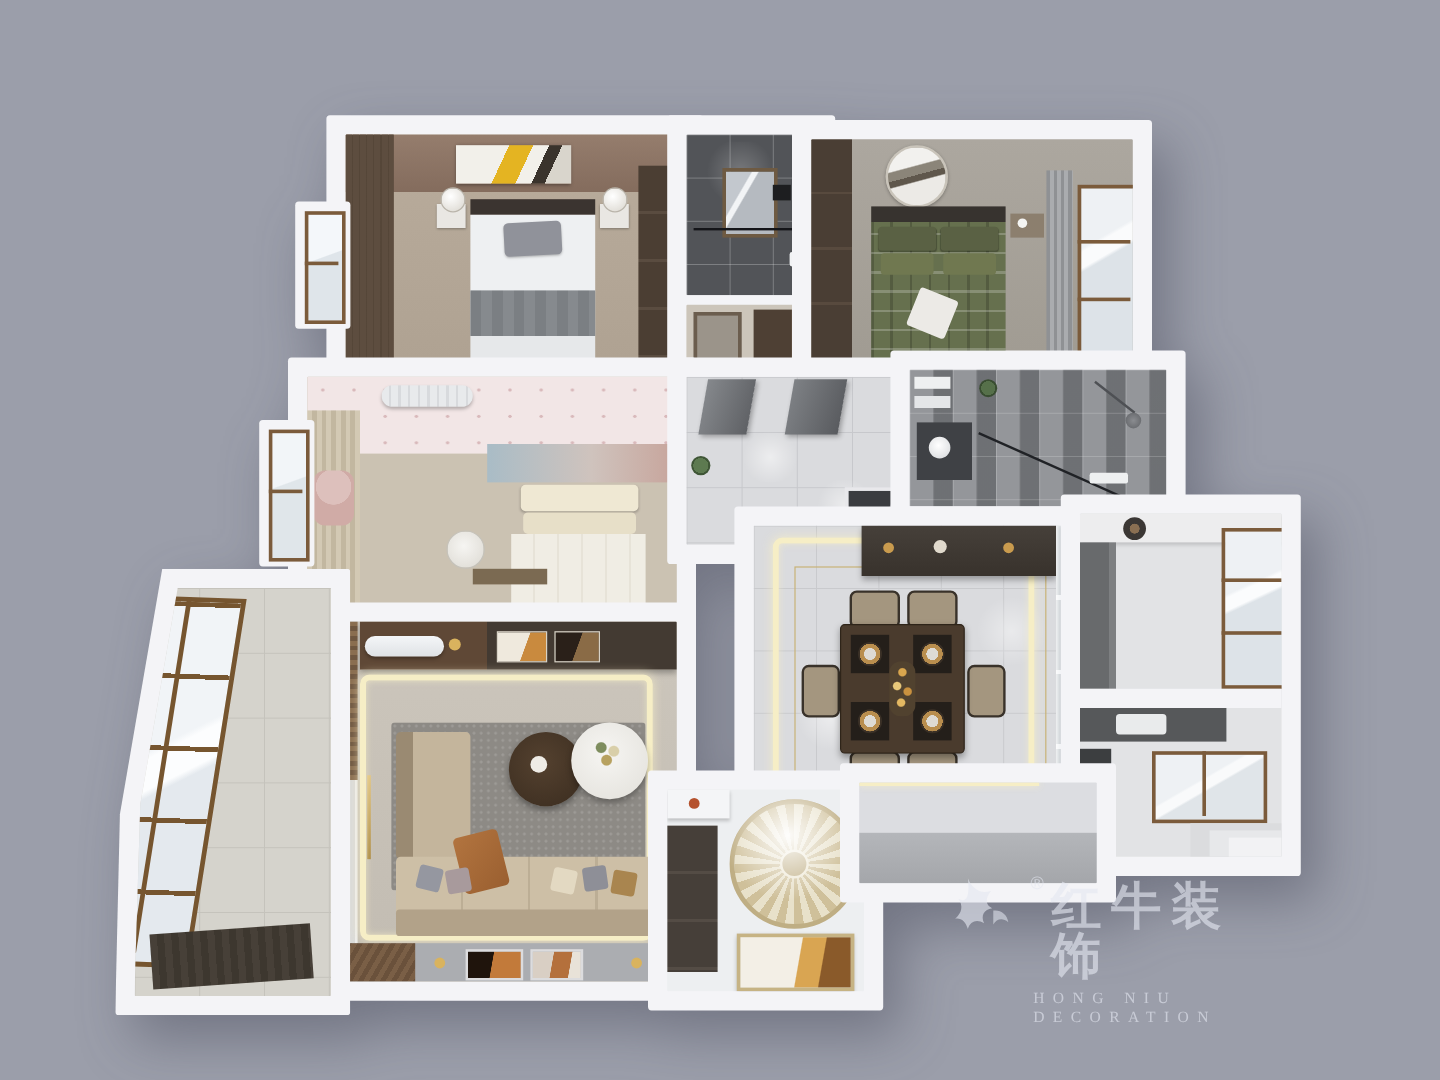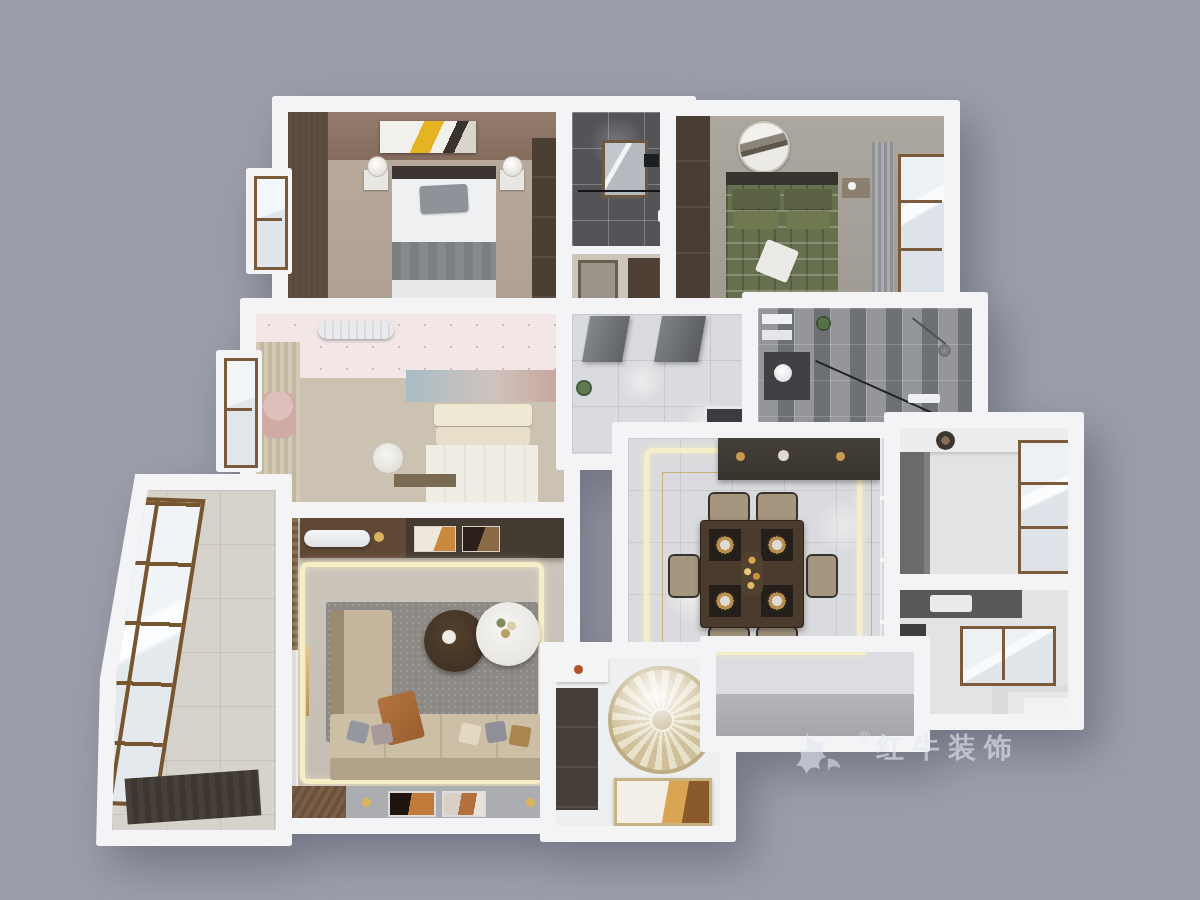--- a/index.html
+++ b/index.html
@@ -16,21 +16,21 @@
   .block{position:absolute;background:var(--wall);border-radius:3px;}
   .floor{position:absolute;overflow:hidden;border-radius:1px;}
   .abs{position:absolute;}
   .circ{border-radius:50%;}
   .grid-tile{background-image:linear-gradient(rgba(255,255,255,.25) 1px,transparent 1px),linear-gradient(90deg,rgba(255,255,255,.25) 1px,transparent 1px);}
   .glow{background:radial-gradient(circle,rgba(255,255,255,.85),rgba(255,255,255,0) 65%);}
   .led{border:5px solid var(--led);border-radius:8px;box-shadow:0 0 9px rgba(246,238,198,.8),inset 0 0 6px rgba(246,238,198,.7);}
   .frame-window{border:3px solid var(--woodFrame);background:var(--glass);}
   .watermark{position:absolute;color:var(--watermark);user-select:none;}
   .wm-row{display:flex;align-items:flex-start;gap:6px;}
-  .wm-cn{font-size:28px;font-weight:bold;letter-spacing:8px;line-height:1;margin-top:8px;}
+  .wm-cn{font-size:42px;font-weight:bold;letter-spacing:8px;line-height:1;margin-top:8px;}
   .wm-reg{font-size:15px;margin-top:2px;}
   .wm-en{font-family:"Liberation Serif",serif;font-size:13px;letter-spacing:7px;margin:6px 0 0 66px;}
   .wm-logo{width:58px;height:58px;}
 </style>
 </head>
 <body>
 
 <div class="scene">
   <div class="plan">
 
@@ -257,14 +257,15 @@
 
   <div class="watermark" style="left:795px;top:726px;width:280px;">
     <div class="wm-row">
       <svg class="wm-logo" viewBox="0 0 60 60" fill="currentColor">
         <path d="M12 6 C16 16 24 20 32 17 C27 23 27 29 33 32 C26 33 23 38 26 45 C20 41 14 43 12 50 C10 43 6 40 1 41 C7 36 8 30 4 24 C10 27 14 24 12 6 Z"></path>
         <path d="M34 34 C40 33 46 37 47 44 C42 40 37 41 34 46 Z" opacity=".9"></path>
       </svg>
       <span class="wm-reg">®</span>
       <span class="wm-cn">红牛装饰</span>
     </div>
+    <div class="wm-en">HONG NIU DECORATION</div>
   </div>
 </div>
 
 </body></html>

